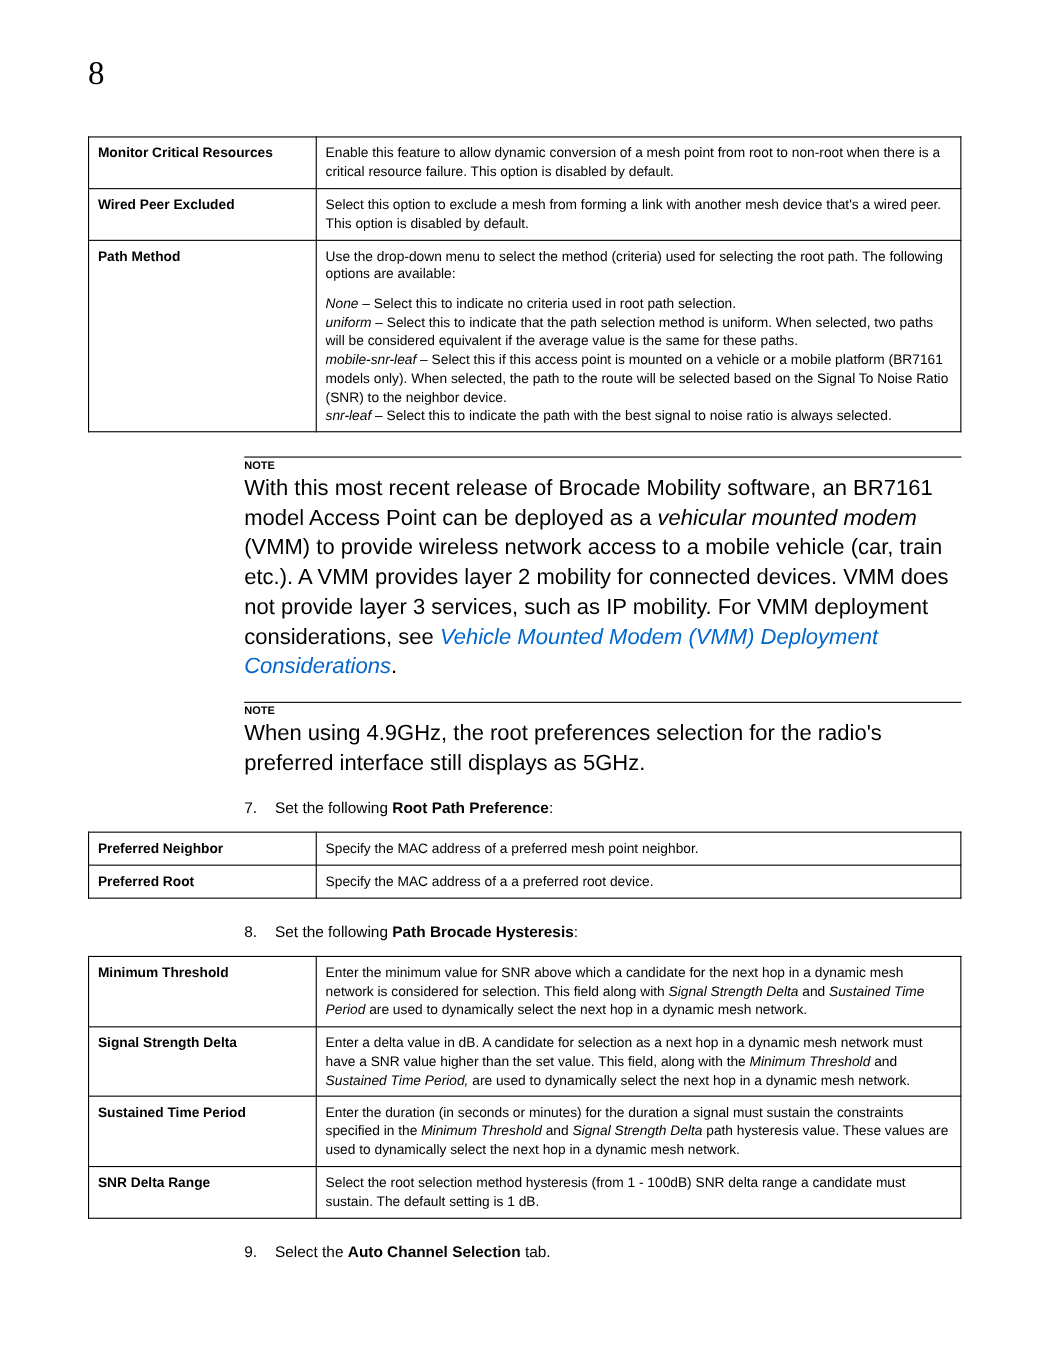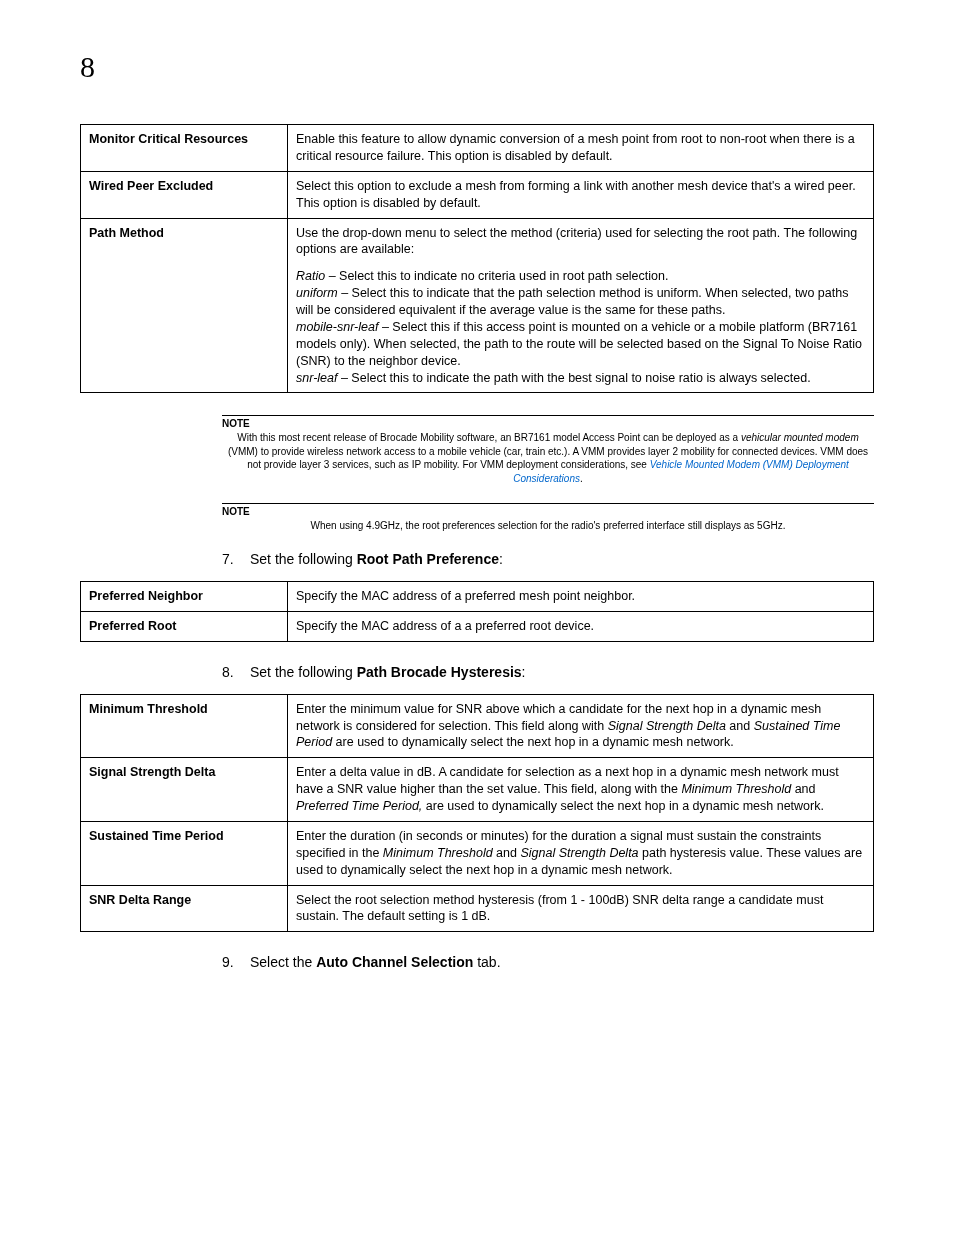--- a/index.html
+++ b/index.html
@@ -46,23 +46,22 @@
     border: none;
     border-top: 1px solid #000;
     margin: 0 0 2px 0;
   }
   .note-title {
     font-weight: bold;
     font-size: 10px;
     margin-bottom: 2px;
   }
   .note-body {
-    font-size: 10px;
+    font-size: 20px;
     line-height: 1.35;
-    text-align: center;
   }
   .link {
     color: #0066cc;
     font-style: italic;
   }
   .step {
     margin-left: 142px;
     margin-bottom: 14px;
     font-size: 14px;
     display: flex;
@@ -86,21 +85,21 @@
     </tr>
     <tr>
       <td class="label">Wired Peer Excluded</td>
       <td>Select this option to exclude a mesh from forming a link with another mesh device that's a wired peer. This option is disabled by default.</td>
     </tr>
     <tr>
       <td class="label">Path Method</td>
       <td>
         <span>Use the drop-down menu to select the method (criteria) used for selecting the root path. The following options are available:</span>
         <span class="para-gap"></span>
-        <span class="italic">Ratio</span><span> – Select this to indicate no criteria used in root path selection.</span><br>
+        <span class="italic">None</span><span> – Select this to indicate no criteria used in root path selection.</span><br>
         <span class="italic">uniform</span><span> – Select this to indicate that the path selection method is uniform. When selected, two paths will be considered equivalent if the average value is the same for these paths.</span><br>
         <span class="italic">mobile-snr-leaf</span><span> – Select this if this access point is mounted on a vehicle or a mobile platform (BR7161 models only). When selected, the path to the route will be selected based on the Signal To Noise Ratio (SNR) to the neighbor device.</span><br>
         <span class="italic">snr-leaf</span><span> – Select this to indicate the path with the best signal to noise ratio is always selected.</span>
       </td>
     </tr>
   </tbody>
     </table>
 
   <div class="note-block">
     <hr class="note-rule">
@@ -147,21 +146,21 @@
     <tbody>
         <tr>
       <td class="label">Minimum Threshold</td>
       <td>
         <span>Enter the minimum value for SNR above which a candidate for the next hop in a dynamic mesh network is considered for selection. This field along with </span><span class="italic">Signal Strength Delta</span><span> and </span><span class="italic">Sustained Time Period</span><span> are used to dynamically select the next hop in a dynamic mesh network.</span>
       </td>
     </tr>
     <tr>
       <td class="label">Signal Strength Delta</td>
       <td>
-        <span>Enter a delta value in dB. A candidate for selection as a next hop in a dynamic mesh network must have a SNR value higher than the set value. This field, along with the </span><span class="italic">Minimum Threshold</span><span> and </span><span class="italic">Preferred Time Period,</span><span> are used to dynamically select the next hop in a dynamic mesh network.</span>
+        <span>Enter a delta value in dB. A candidate for selection as a next hop in a dynamic mesh network must have a SNR value higher than the set value. This field, along with the </span><span class="italic">Minimum Threshold</span><span> and </span><span class="italic">Sustained Time Period,</span><span> are used to dynamically select the next hop in a dynamic mesh network.</span>
       </td>
     </tr>
     <tr>
       <td class="label">Sustained Time Period</td>
       <td>
         <span>Enter the duration (in seconds or minutes) for the duration a signal must sustain the constraints specified in the </span><span class="italic">Minimum Threshold</span><span> and </span><span class="italic">Signal Strength Delta</span><span> path hysteresis value. These values are used to dynamically select the next hop in a dynamic mesh network.</span>
       </td>
     </tr>
     <tr>
       <td class="label">SNR Delta Range</td>

